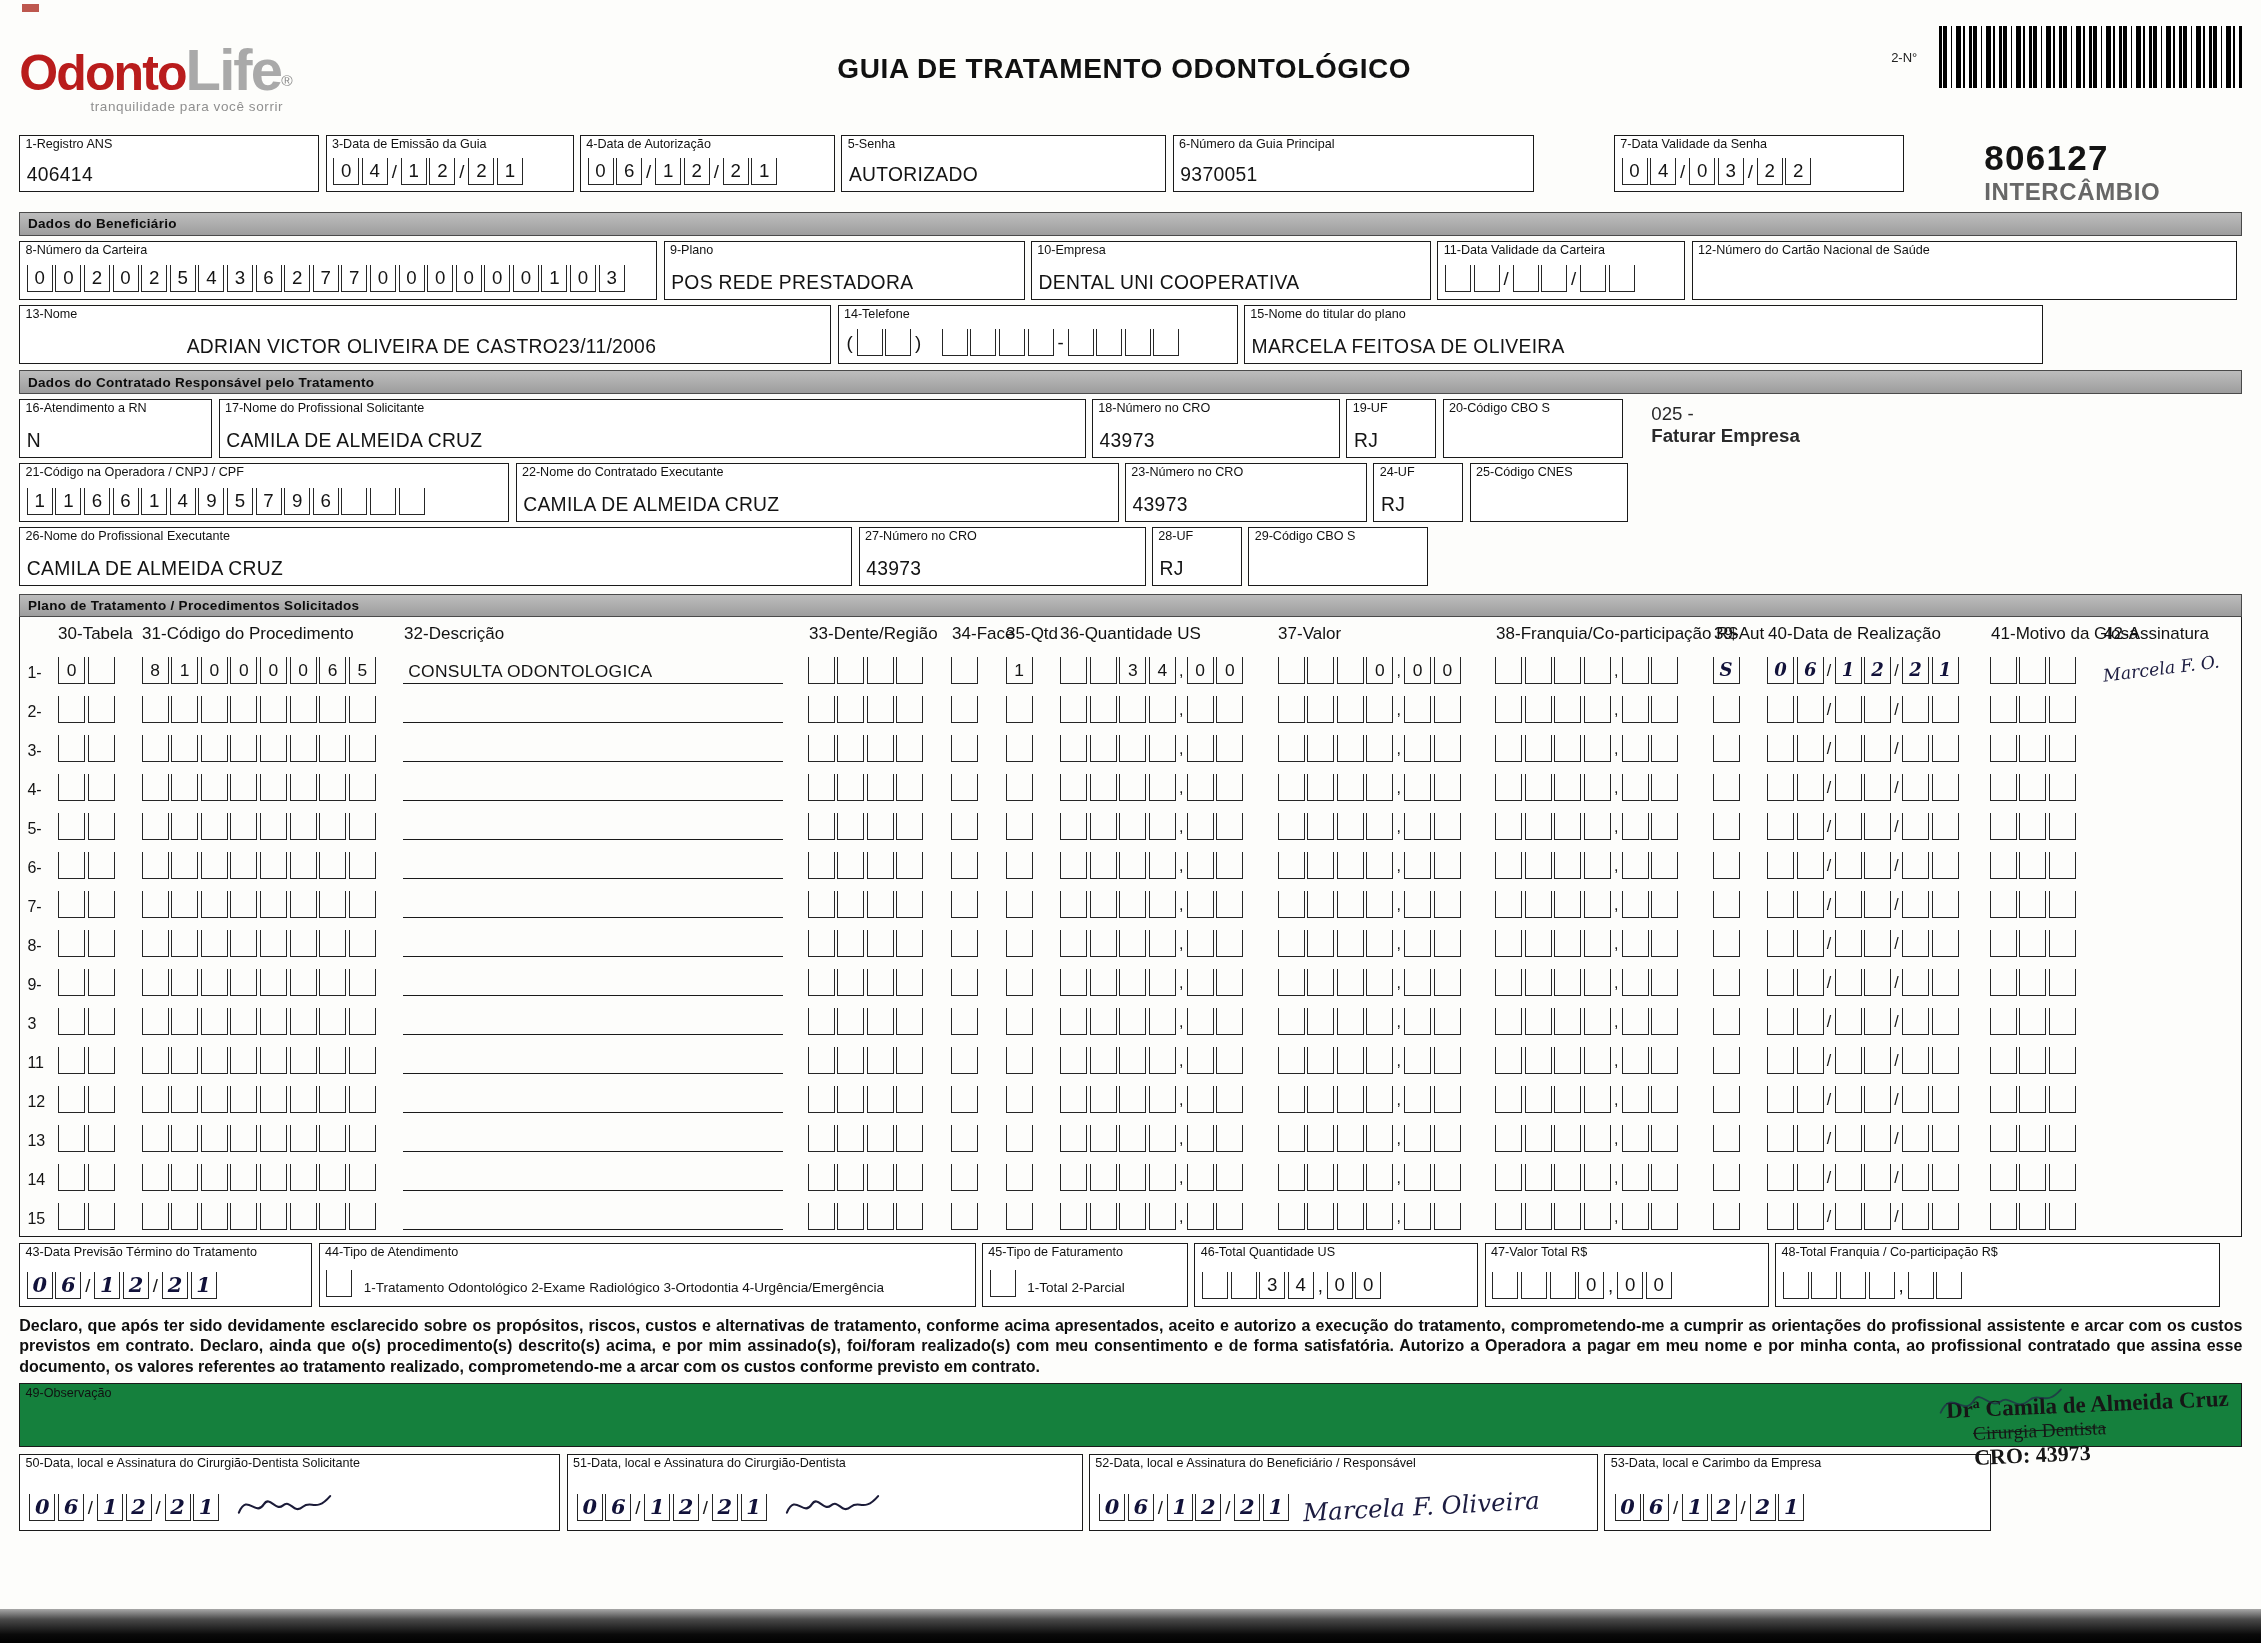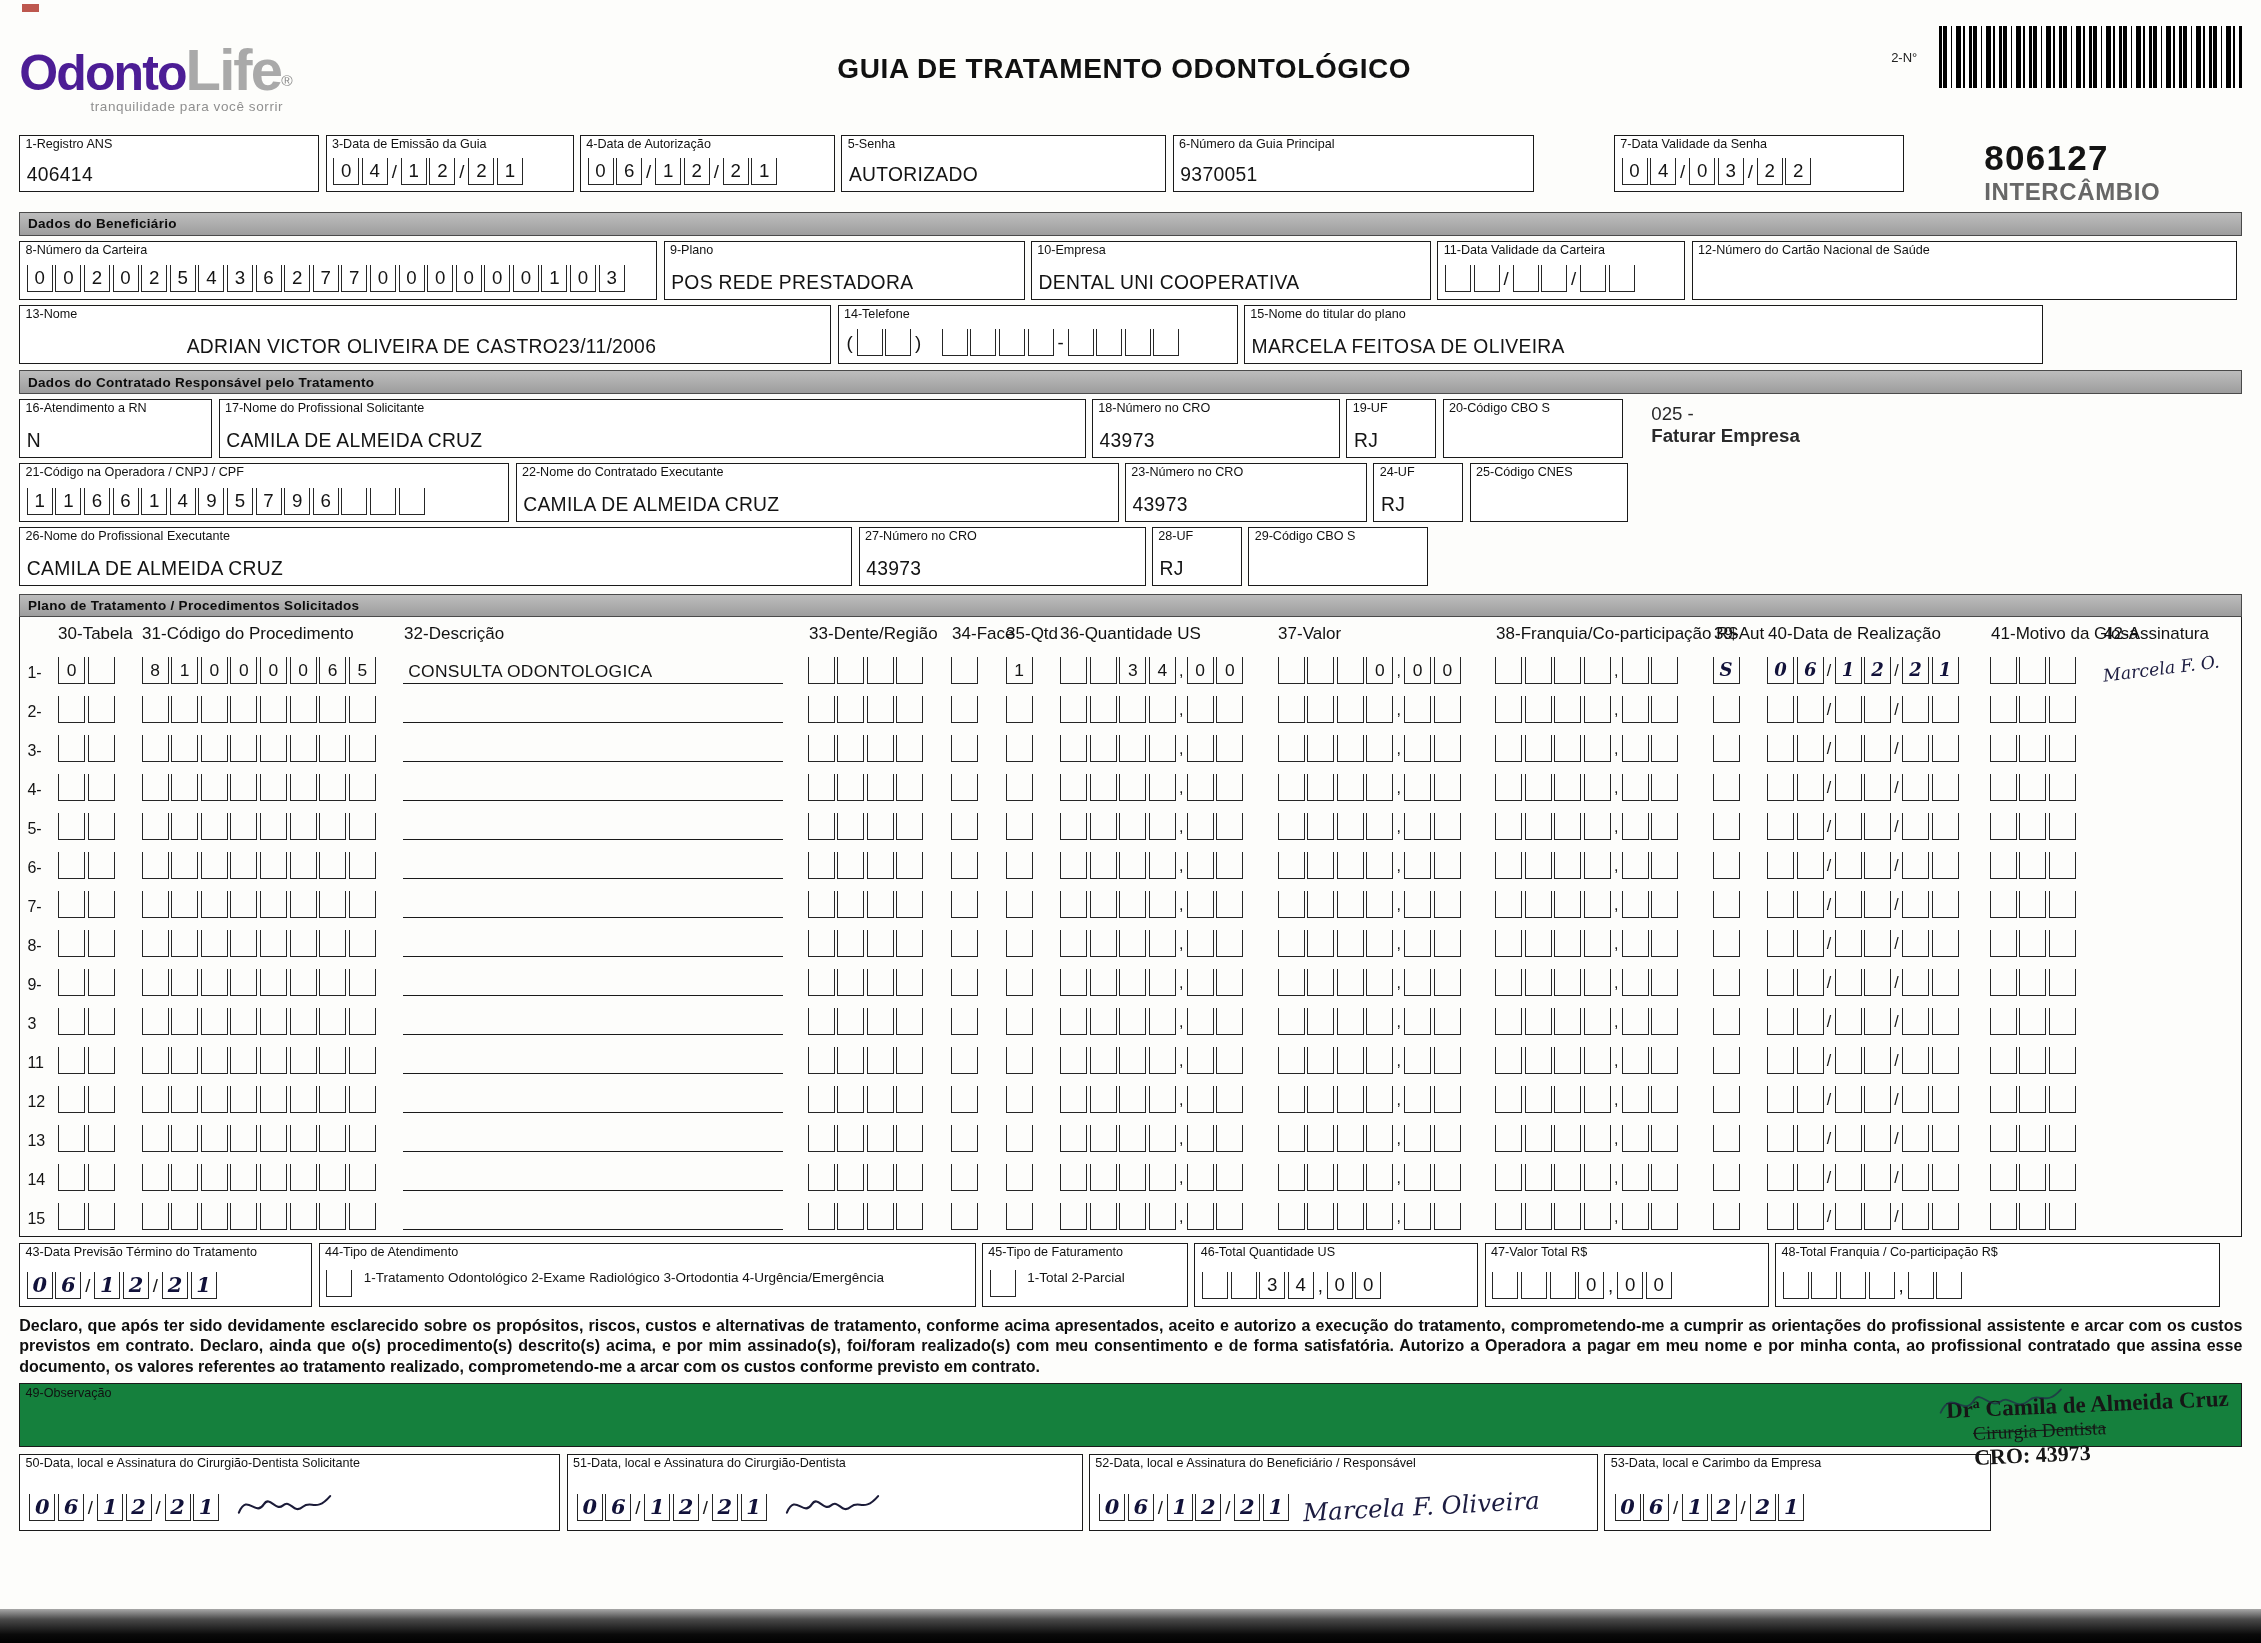--- a/index.html
+++ b/index.html
@@ -8,21 +8,21 @@
     width:2261px;height:1643px;position:relative;overflow:hidden;
     background:#fdfdfb;color:#141414;
     font-family:"Liberation Sans",sans-serif;
   }
   .page{position:absolute;left:19.3px;top:17px;width:2223px}
 
   
   .hdr{display:flex;align-items:flex-start;height:113px}
   .hdr-left{width:412px;padding-top:19.3px}
   .logo-line{white-space:nowrap}
-  .logo-a{font-size:50px;font-weight:bold;color:#4c1d95;letter-spacing:-1.9px}
+  .logo-a{font-size:50px;font-weight:bold;color:#b91c1c;letter-spacing:-1.9px}
   .logo-b{font-size:58px;font-weight:bold;color:#a9a9a9;letter-spacing:-1.9px}
   .logo-reg{font-size:15.5px;color:#8a8a8a;vertical-align:super}
   .logo-tag{font-size:13.5px;color:#8f8f8f;letter-spacing:0.6px;width:335px;text-align:center;margin-top:-3.9px}
   .hdr-center{flex:1;text-align:center;padding-top:36px}
   .form-title{font-size:28px;font-weight:bold;letter-spacing:0.6px;color:#111}
   .hdr-right{width:425px;display:flex;justify-content:flex-end;align-items:center;gap:22px;padding-top:9px}
   .bclabel{font-size:13px;color:#222}
   .barcode{width:303px;height:62px;background-color:#fff;
     background:repeating-linear-gradient(90deg,#000 0 2.6px,#fff 2.6px 4.5px,#000 4.5px 8.4px,#fff 8.4px 12.2px,#000 12.2px 13.5px,#fff 13.5px 17.4px,#000 17.4px 22px,#fff 22px 24.5px,#000 24.5px 26.4px,#fff 26.4px 30px);}
 
@@ -68,21 +68,21 @@
   .trow .hand .comb-cell,.trow .comb.hand .comb-cell{font-size:18px}
   .col-tabela{width:59px}.col-codigo{width:237px}
   .col-desc{width:380px;margin-right:24.5px;border-bottom:1.9px solid #1a1a1a;height:30px;
     display:inline-flex;align-items:flex-end;padding:0 5.2px 1.3px;font-size:17.4px;letter-spacing:0.3px;white-space:nowrap}
   .col-dente{width:119px}.col-face{width:30px}.col-qtd{width:30px}
   .col-us{width:193px}.col-valor{width:193px}.col-franquia{width:193px}
   .col-aut{width:30px}.col-data{width:198px}.col-glosa{width:89px}
   .col-assin{width:110px;font-size:17.4px;transform:rotate(-7deg);padding-bottom:5.2px;white-space:nowrap}
 
   
-  .optline{display:flex;gap:10.3px;padding-bottom:2.6px}
+  .optline{display:flex;align-items:flex-end;gap:10.3px;padding-bottom:2.6px}
   .opts{font-size:13.5px;padding-bottom:5.2px;white-space:nowrap}
   .declaration{margin-top:9px;font-size:16px;font-weight:bold;line-height:1.28;text-align:justify;color:#0e0e0e}
   .bottom-rel{position:relative;margin-top:6.4px}
   .obsbox{border:1.9px solid #1a1a1a;height:64px;padding:2.6px 5.2px;background:#15803d}
   .sigrow{display:flex;gap:6.4px;margin-top:6.4px}
   .sigbox{height:77px}
   .sigline{display:flex;align-items:flex-end;gap:13px;padding:0 2.6px 2.6px}
   .sigsvg{margin-bottom:1.3px}
   .benef-sig{font-size:24.5px;padding-bottom:3.9px;transform:rotate(-3deg)}
 

